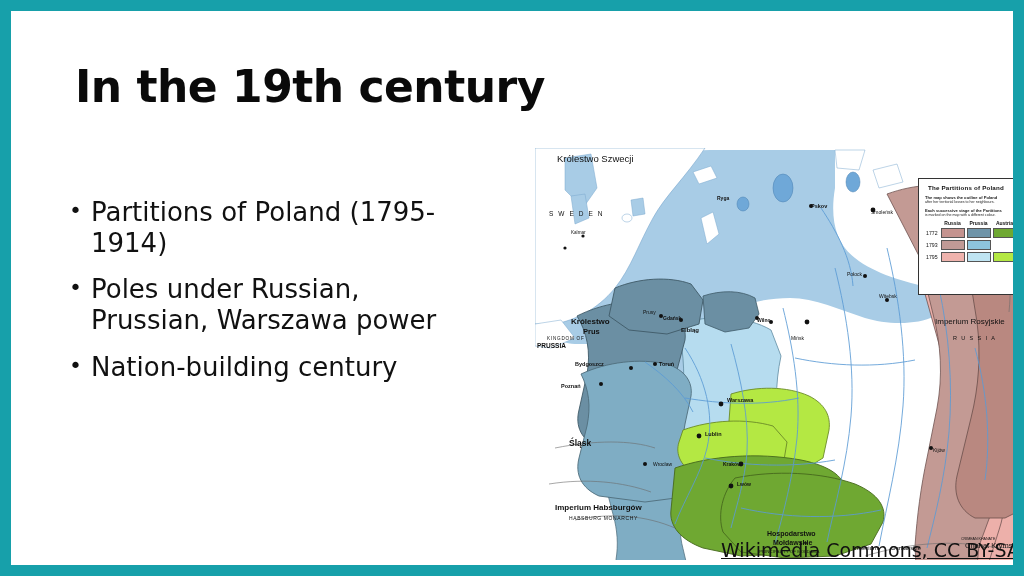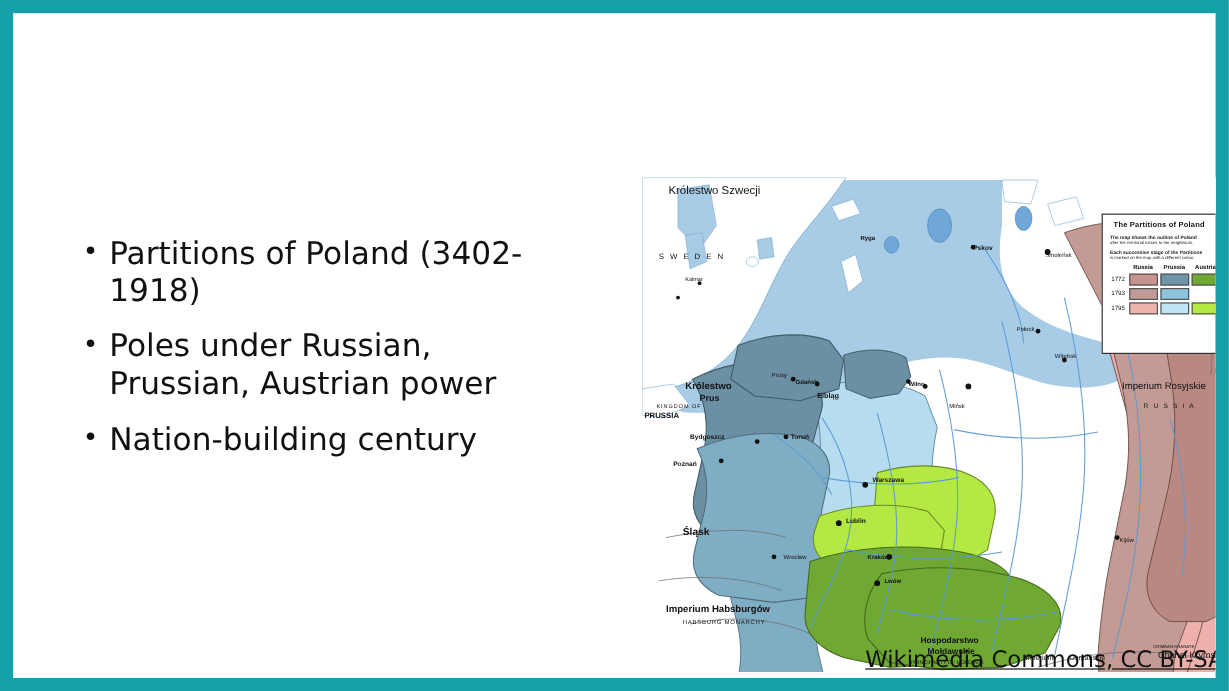--- a/index.html
+++ b/index.html
@@ -72,29 +72,30 @@
   }
   #legend td.yr{font-size:5.2px;color:#111;padding-right:2px;white-space:nowrap;}
   #legend td.sw{padding:1px 1px;}
   #legend .chip{height:8px;width:22px;border:1px solid #555;}
 </style>
 </head>
 <body style="background: rgb(23, 160, 170);">
 
 <div id="slide">
 
+  <div id="title">In the 19th century</div>
 
   <div id="bullets">
     <div class="bullet">
       <span class="dot">•</span>
-      <span class="txt">Partitions of Poland (3402-1918)</span>
+      <span class="txt">Partitions of Poland (1795-1914)</span>
     </div>
     <div class="bullet">
       <span class="dot">•</span>
-      <span class="txt">Poles under Russian, Prussian, Austrian power</span>
+      <span class="txt">Poles under Russian, Prussian, Warszawa power</span>
     </div>
     <div class="bullet">
       <span class="dot">•</span>
       <span class="txt">Nation-building century</span>
     </div>
   </div>
 
   <div id="map-fig">
 
     <svg id="map-svg" viewBox="0 0 511 412">

